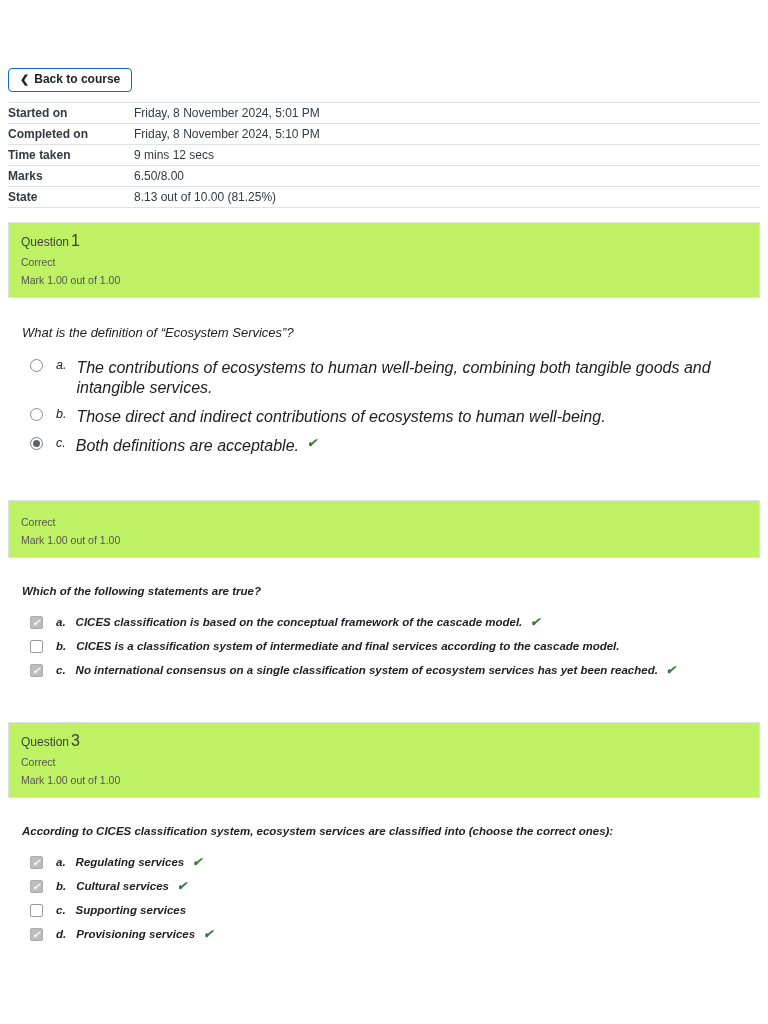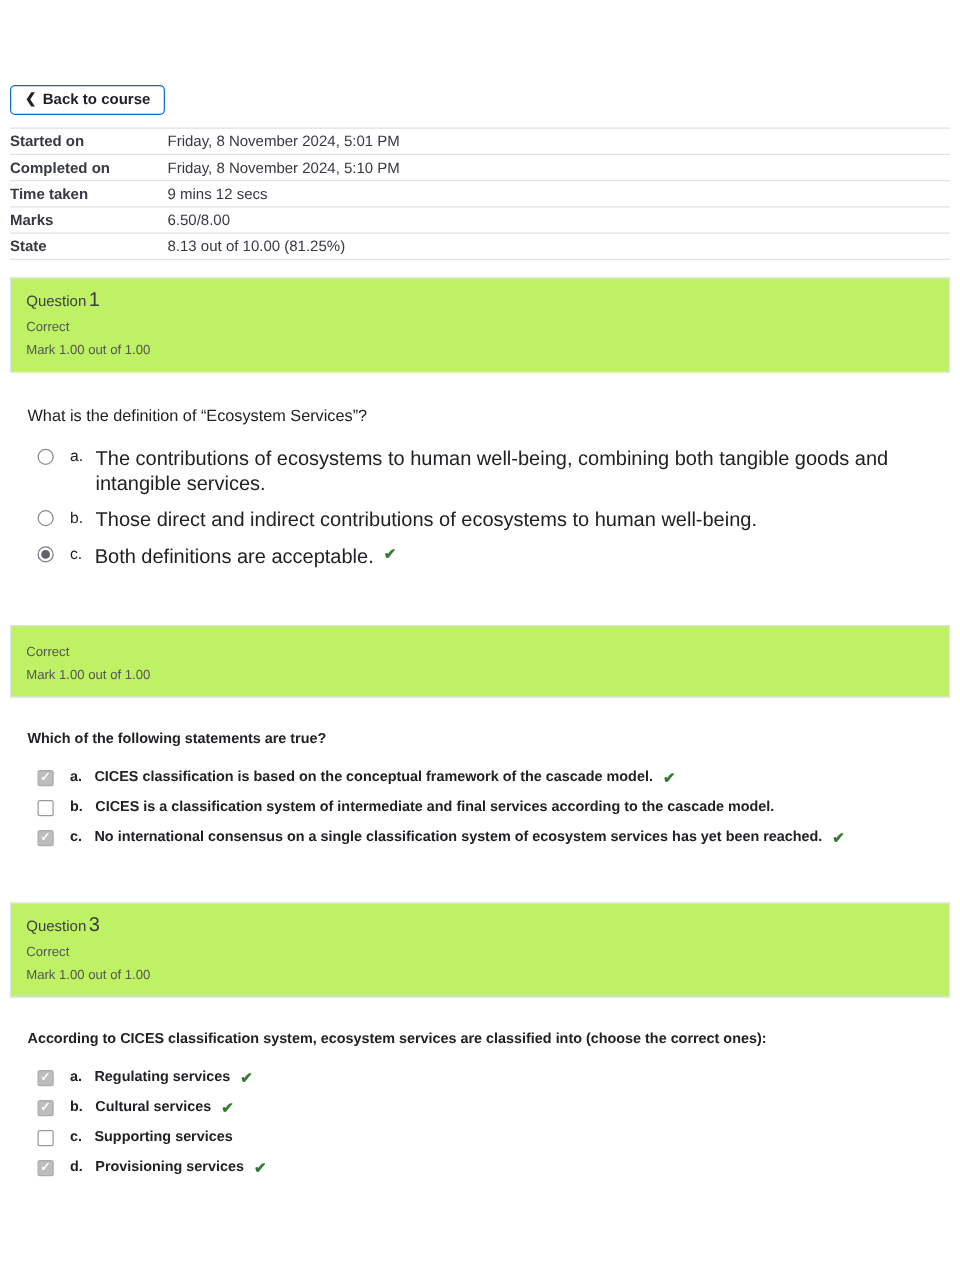--- a/index.html
+++ b/index.html
@@ -23,21 +23,21 @@
   .summary td { font-size: 12px; padding: 3px 0 3px 10px; color: #343a40; }
 
   .qblock { margin: 44px 8px 0; }
   .qblock:first-of-type { margin-top: 14px; }
   .qinfo { border: 1px solid #dee2e6; background: #bef264; padding: 9px 12px 11px; }
   .qword { font-size: 12px; color: #3e3e3e; }
   .qnum  { font-size: 16px; color: #3e3e3e; margin-left: 2px; }
   .qstate { font-size: 10.5px; color: #555; margin-top: 6px; }
   .qmark  { font-size: 10.5px; color: #555; margin-top: 6px; }
 
-  .qcontent { margin: 27px 0 0 14px; }
+  .qcontent { margin: 27px 0 0 14px; font-style: italic; }
   .qtext { font-size: 13px; color: #202124; margin-bottom: 18px; }
 
   .option { display: flex; align-items: flex-start; margin-left: 8px; margin-bottom: 9px; min-height: 15px; }
   .radio { flex: 0 0 13px; width: 13px; height: 13px; border: 1px solid #8a8a8a;
     border-radius: 50%; margin-top: 1px; position: relative; background: #fff; display: inline-block; }
   .radio.on { border-color: #7a7a7a; }
   .radio.on::after { content: ""; position: absolute; left: 2px; top: 2px;
     width: 7px; height: 7px; border-radius: 50%; background: #5f6368; }
   .checkbox { flex: 0 0 13px; width: 13px; height: 13px; border: 1px solid #9a9a9a;
     border-radius: 2px; margin-top: 1px; display: inline-flex; align-items: center;

